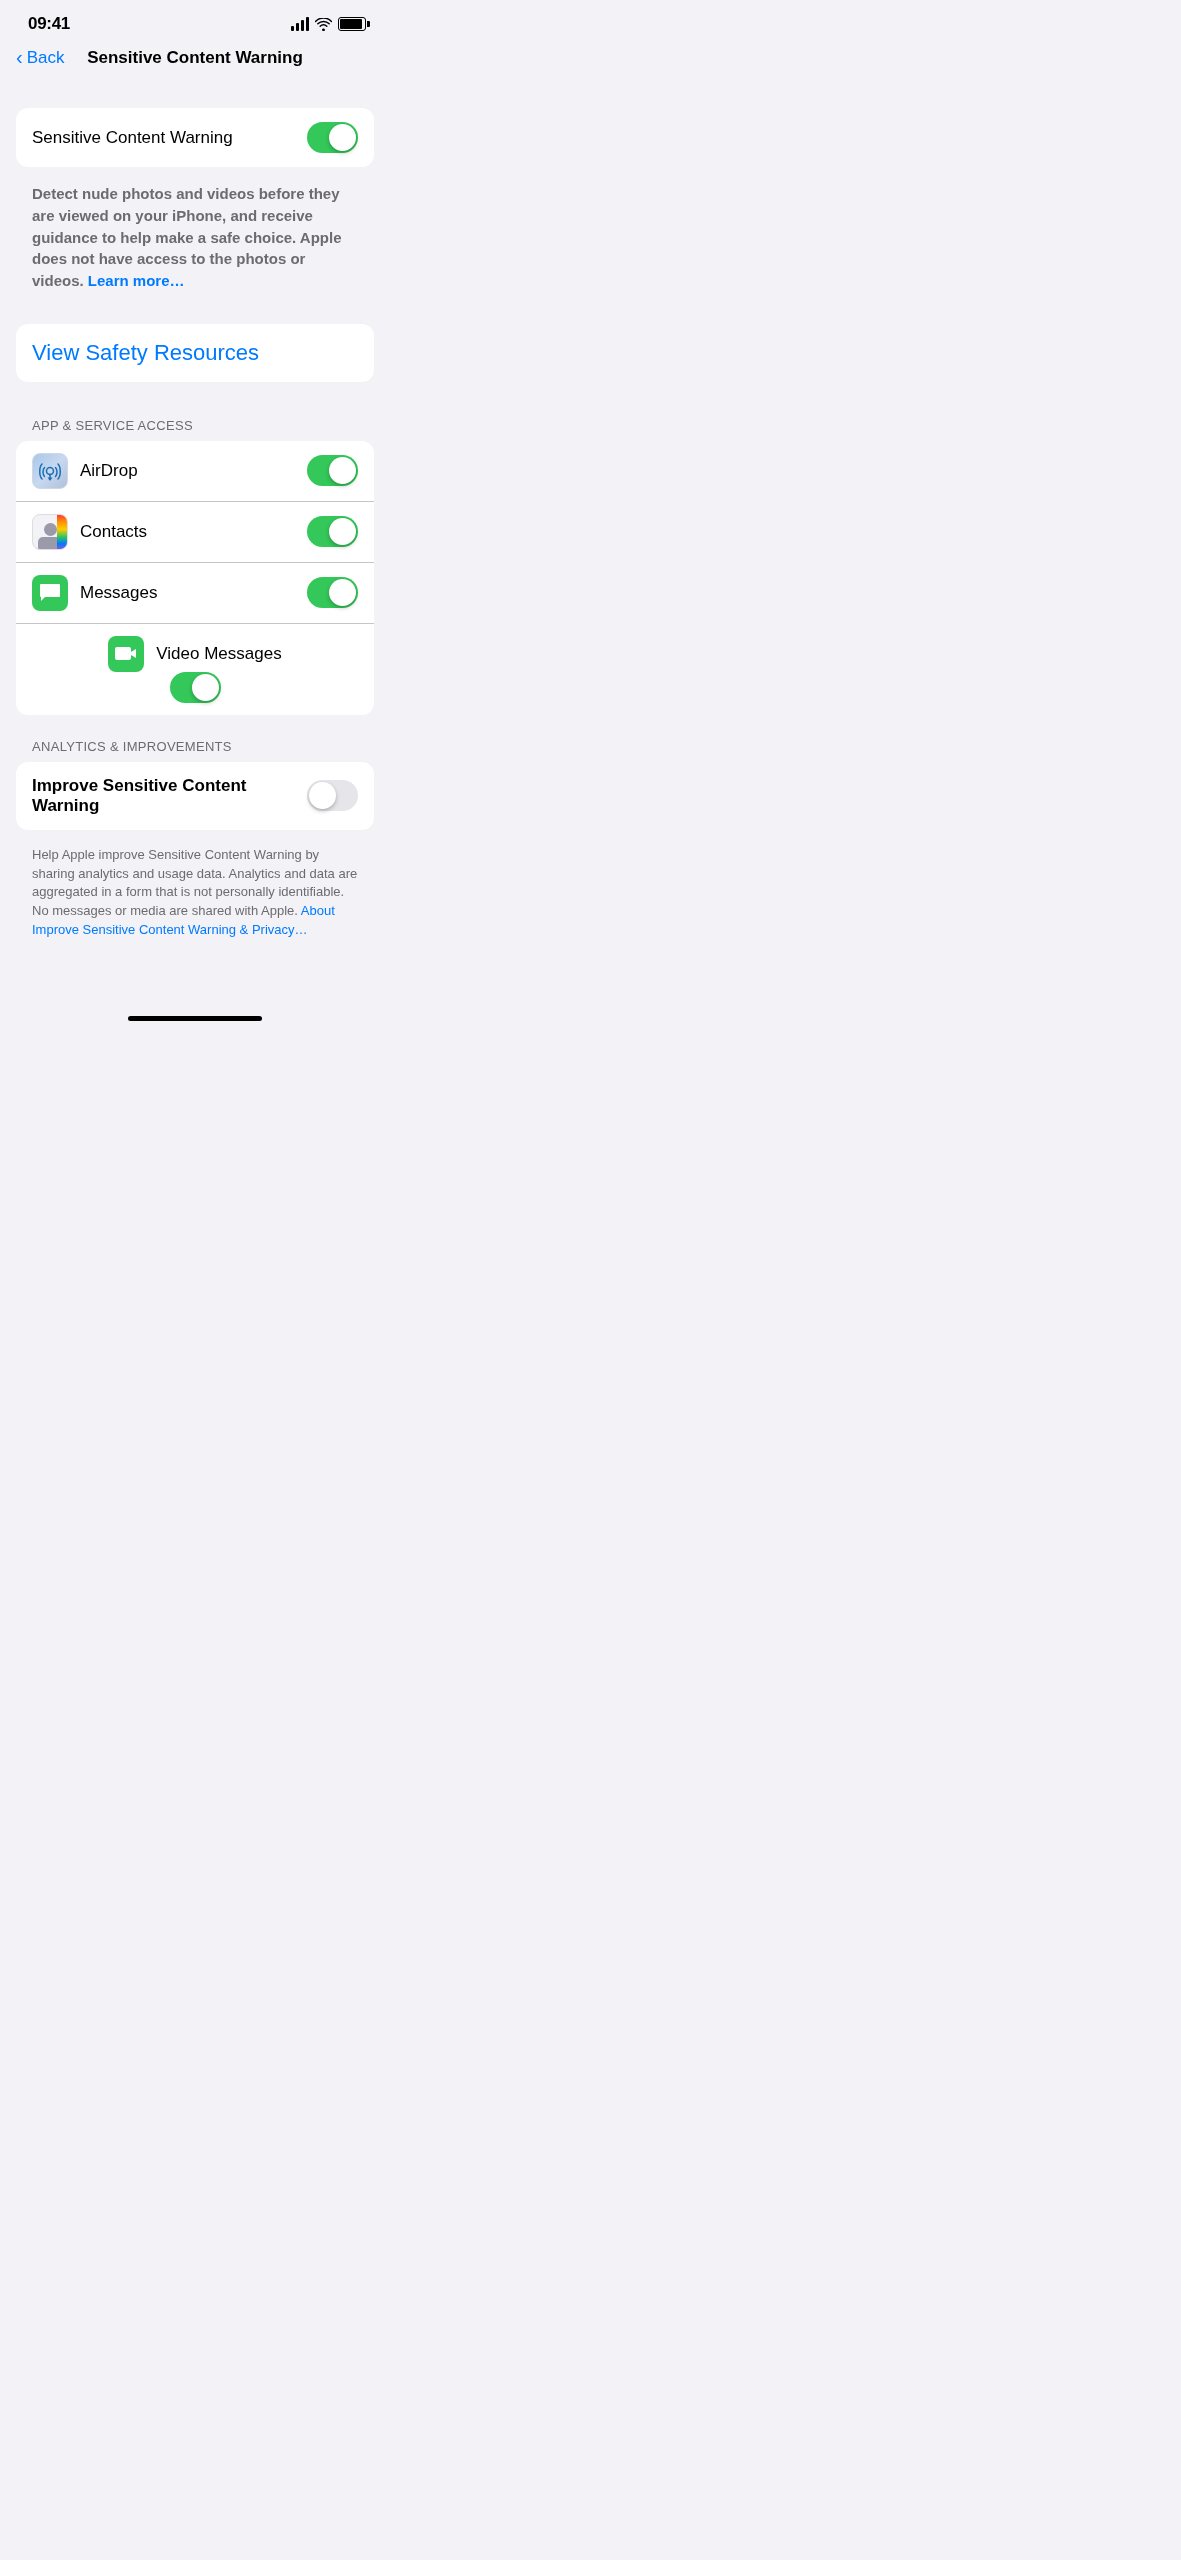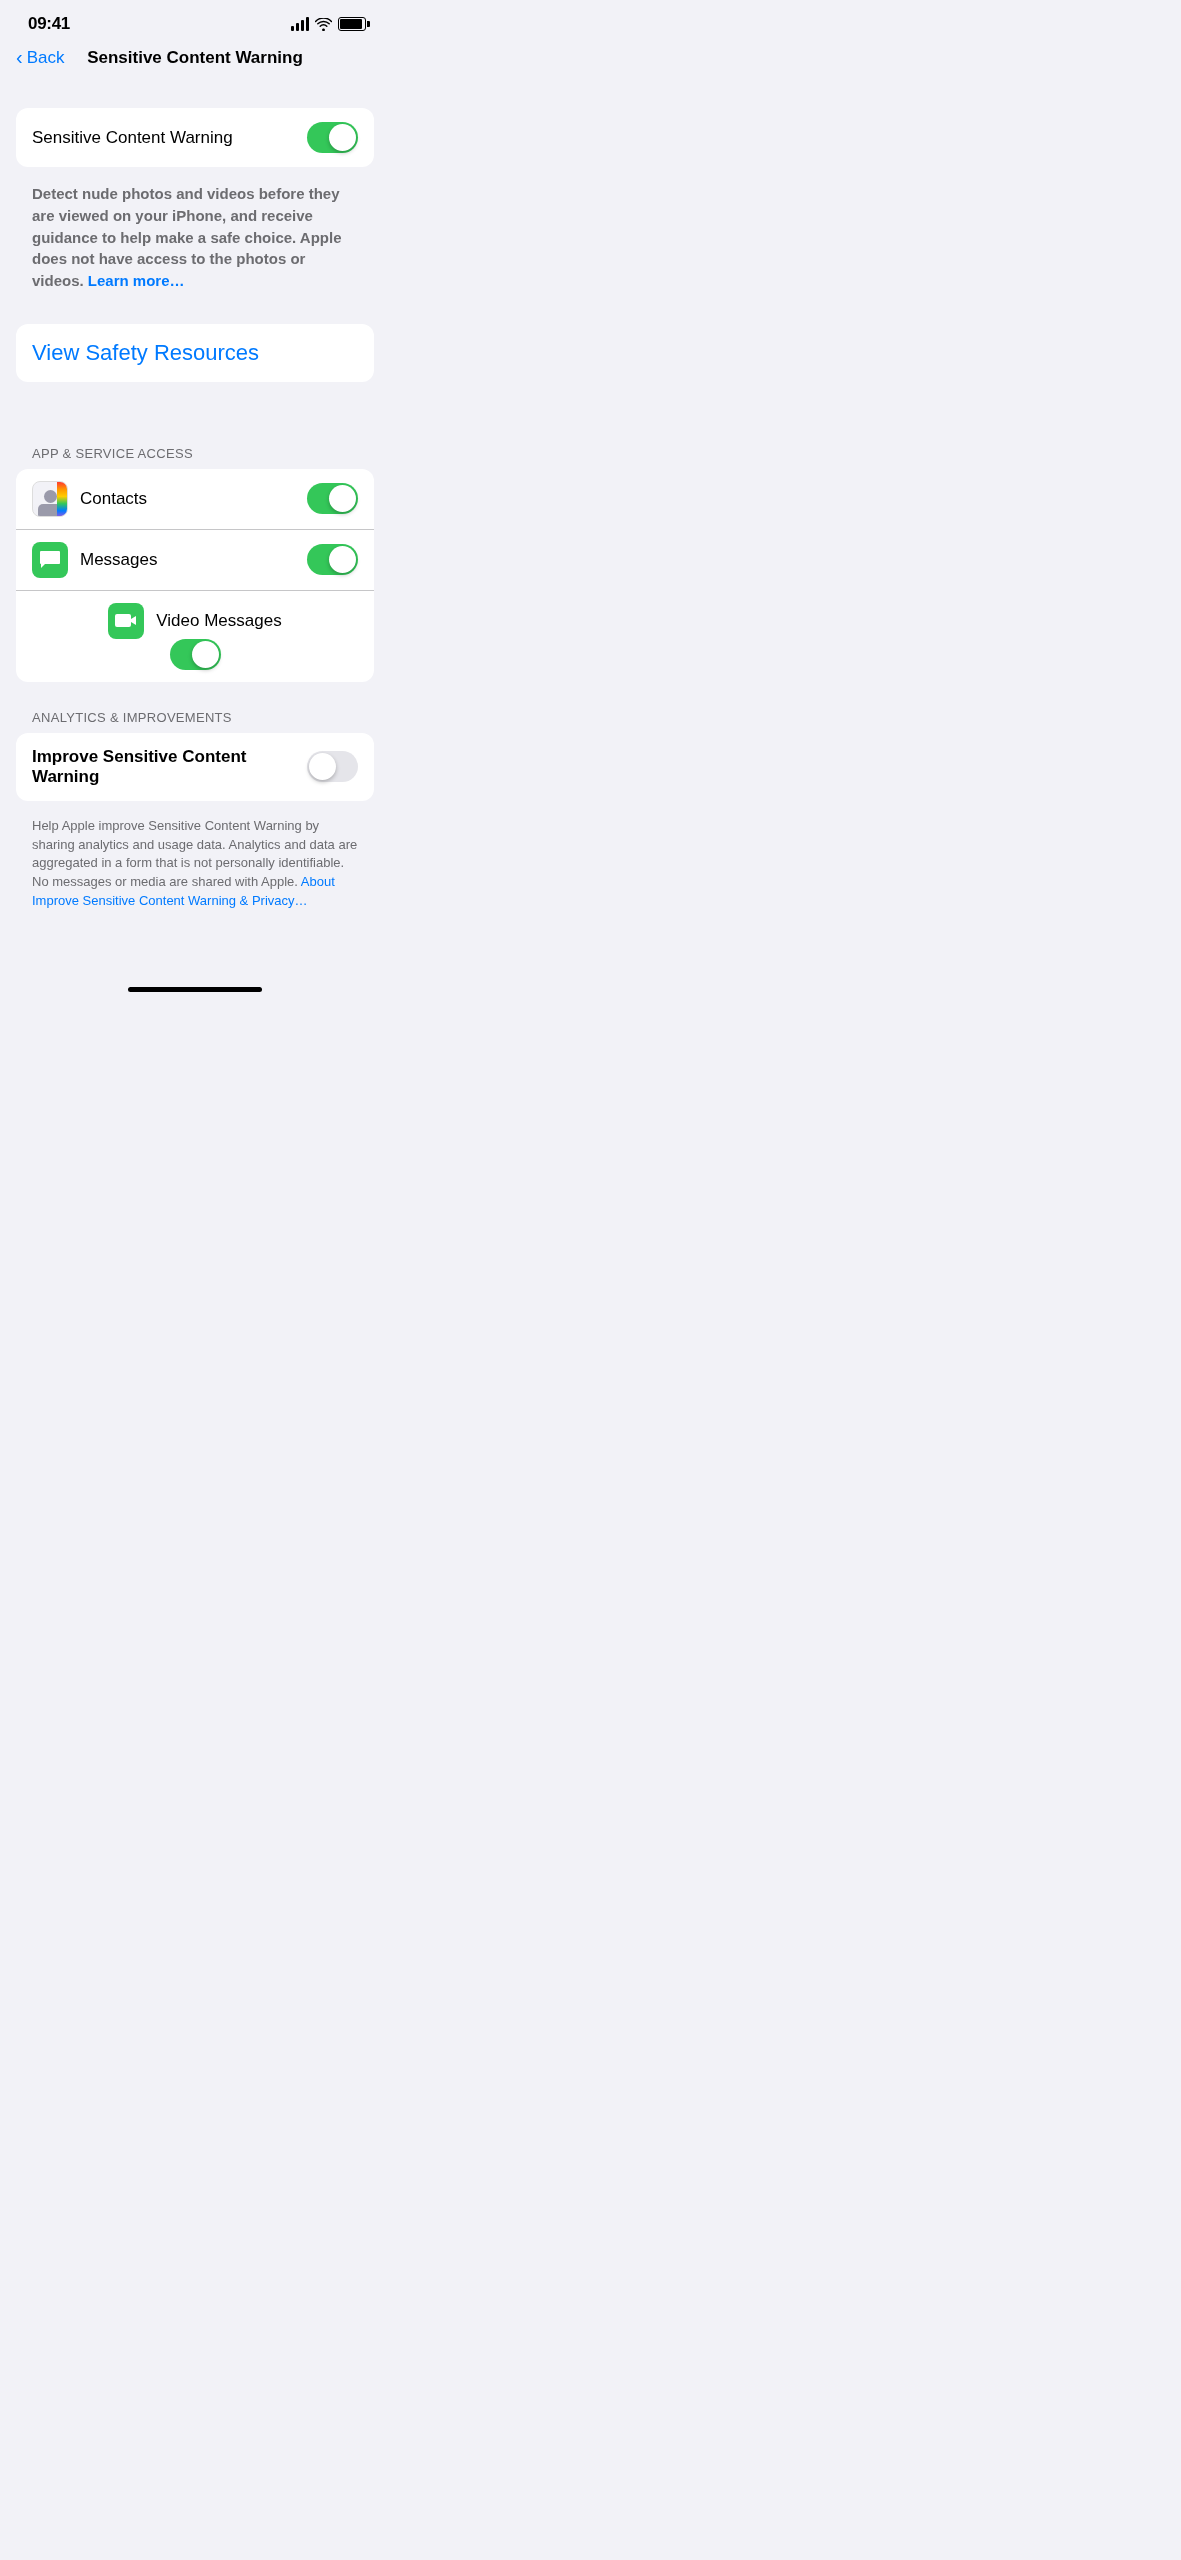--- a/index.html
+++ b/index.html
@@ -188,21 +188,20 @@
     }
 
     
     .section-header {
       font-size: 13px;
       font-weight: 400;
       color: #6c6c70;
       letter-spacing: 0.3px;
       text-transform: uppercase;
       padding: 0 16px 8px 16px;
-      margin-top: 28px;
     }
 
     
     .app-row {
       display: flex;
       align-items: center;
       justify-content: space-between;
       padding: 12px 16px;
       border-bottom: 0.5px solid #c6c6c8;
     }
@@ -337,20 +336,39 @@
     <div class="safety-resources-row">
       <span class="safety-resources-label">View Safety Resources</span>
     </div>
   </div>
 
   <div class="section-spacer"></div>
 
   <p class="section-header">APP &amp; SERVICE ACCESS</p>
   <div class="card">
 
+    <div class="app-row">
+      <div class="app-row-left">
+        <div class="app-icon airdrop-icon">
+          <svg width="22" height="22" viewBox="0 0 22 22">
+            <circle cx="11" cy="11" r="3.5" fill="none" stroke="#1a6fb5" stroke-width="1.5"></circle>
+            <path d="M5.5 16.5 C3.5 14.5 3.5 9.5 5.5 7.5" stroke="#1a6fb5" stroke-width="1.5" fill="none" stroke-linecap="round"></path>
+            <path d="M16.5 7.5 C18.5 9.5 18.5 14.5 16.5 16.5" stroke="#1a6fb5" stroke-width="1.5" fill="none" stroke-linecap="round"></path>
+            <path d="M3 19 C0 16 0 7 3 4" stroke="#1a6fb5" stroke-width="1.5" fill="none" stroke-linecap="round"></path>
+            <path d="M19 4 C22 7 22 16 19 19" stroke="#1a6fb5" stroke-width="1.5" fill="none" stroke-linecap="round"></path>
+            <line x1="11" y1="14.5" x2="11" y2="19" stroke="#1a6fb5" stroke-width="1.5" stroke-linecap="round"></line>
+            <polygon points="8.5,17.5 11,21 13.5,17.5" fill="#1a6fb5"></polygon>
+          </svg>
+        </div>
+        <span class="app-label">AirDrop</span>
+      </div>
+      <div class="toggle on">
+        <div class="toggle-thumb"></div>
+      </div>
+    </div>
 
     <div class="app-row">
       <div class="app-row-left">
         <div class="app-icon" style="position:relative; background: linear-gradient(to bottom, #f2f2f7 60%, #f0f0f5 100%); overflow:hidden; border: 0.5px solid #ddd;">
           <div style="display:flex;flex-direction:column;align-items:center;justify-content:flex-end;width:100%;height:100%;">
             <div style="width:13px;height:13px;background:#9a9aaa;border-radius:50%;margin-bottom:1px;"></div>
             <div style="width:24px;height:12px;background:#9a9aaa;border-radius:5px 5px 0 0;"></div>
           </div>
           <div style="position:absolute;right:0;top:0;width:10px;height:36px;background:linear-gradient(to bottom,#ff3b30,#ff9500,#ffcc00,#34c759,#007aff,#af52de);"></div>
         </div>

